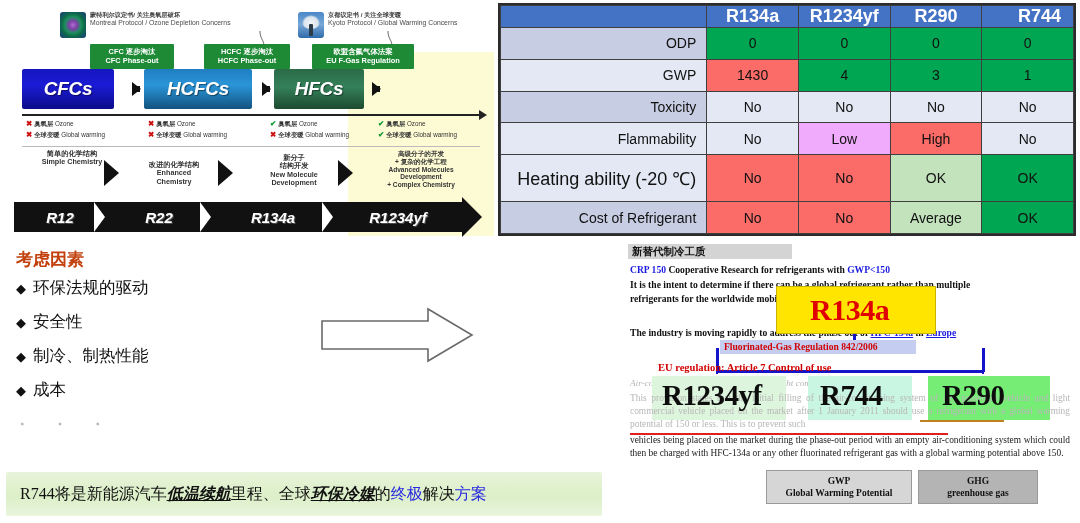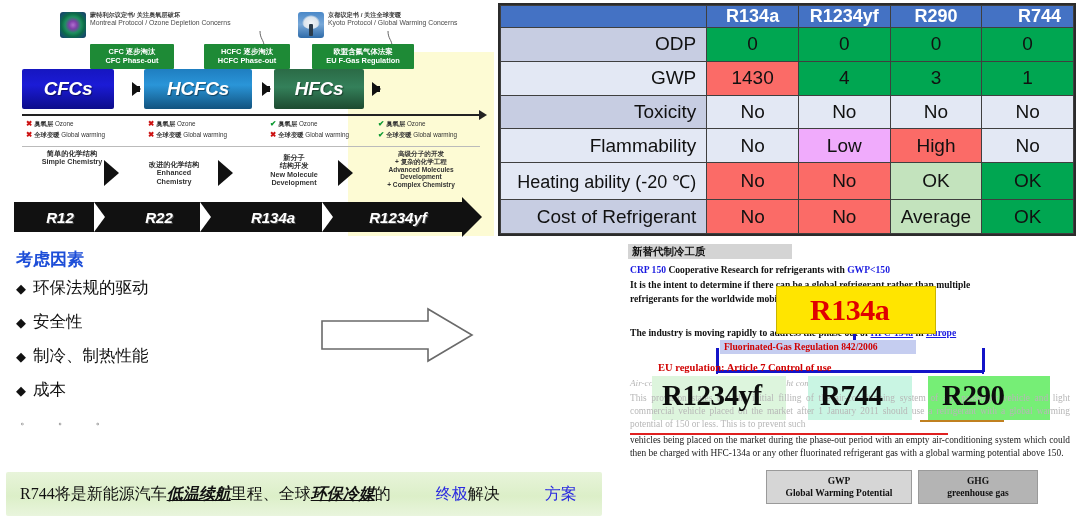--- a/index.html
+++ b/index.html
@@ -113,21 +113,21 @@
   .divider-line{ position:absolute; height:1px; background:#bbb; }
 
   
   #cmp-table{
     position:absolute; left:498px; top:3px; width:578px; height:233px;
     border:2px solid #2b2b2b; background:#fff;
   }
   #cmp-table table{ width:100%; height:100%; border-collapse:collapse; table-layout:fixed; }
   #cmp-table td, #cmp-table th{
     border:1px solid #3f3f3f; text-align:center; vertical-align:middle;
-    font-size:19px; font-weight:normal; color:#111; padding:0 3px;
+    font-size:14px; font-weight:normal; color:#111; padding:0 3px;
   }
   #cmp-table thead th{ background:#4472c4; color:#fff; font-weight:bold; font-size:18px; }
   #cmp-table thead th.corner{ background:#4472c4; }
   #cmp-table thead th.right-al{ text-align:right; padding-right:12px; }
   .rowlabel{ text-align:right !important; padding-right:10px !important; font-size:17px; }
   .lbl-a{ background:#c7cde2; }
   .lbl-b{ background:#e3e8f4; }
   .c-green   { background:#00a651; }
   .c-lgreen  { background:#c3e3bd; }
   .c-red     { background:#fb6b67; }
@@ -135,21 +135,21 @@
   .c-grey-b  { background:#e3e8f4; }
   .txt-red   { color:#ff0000; font-weight:bold; }
   .right-val { text-align:right !important; padding-right:12px !important; }
 
   
   #considerations{
     position:absolute; left:14px; top:248px; width:300px; height:215px;
     font-family:"Liberation Serif", serif;
   }
   #considerations .title{
-    font-size:17px; font-weight:bold; color:#1d4ed8; margin:0 0 6px 2px;
+    font-size:17px; font-weight:bold; color:#c2410c; margin:0 0 6px 2px;
   }
   #considerations .bullet{
     font-size:16.5px; color:#111; margin:0 0 12px 2px; white-space:nowrap;
   }
   #considerations .bullet .dia{ font-size:13px; margin-right:7px; }
   .dots{ margin:8px 0 0 6px; font-size:11px; color:#777; letter-spacing:12px; }
 
   
   #flow-arrow{ position:absolute; left:320px; top:305px; }
 
@@ -158,21 +158,21 @@
     position:absolute; left:6px; top:472px; width:596px; height:44px;
     background:linear-gradient(180deg,#e8f4da 0%, #dcefc8 55%, #e9f5dd 100%);
     border-radius:2px;
     display:flex; align-items:center;
   }
   #conclusion .inner{
     margin-left:14px; font-family:"Liberation Serif", serif;
     font-size:16px; color:#111; white-space:nowrap;
   }
   #conclusion .em{ font-style:italic; font-weight:bold; text-decoration:underline; }
-  #conclusion .blue{ color:#2b2be0;padding-left:45px; }
+  #conclusion .blue{ color:#2b2be0; }
 
   
   #doc-snip{
     position:absolute; left:628px; top:244px; width:446px; height:274px;
     background:#fff; font-family:"Liberation Serif", serif; color:#111;
   }
   .doc-head{
     position:absolute; left:0; top:0; width:164px; height:15px;
     background:#d4d4d4; font-size:10.5px; font-weight:bold;
     display:flex; align-items:center; padding-left:4px; color:#111;

